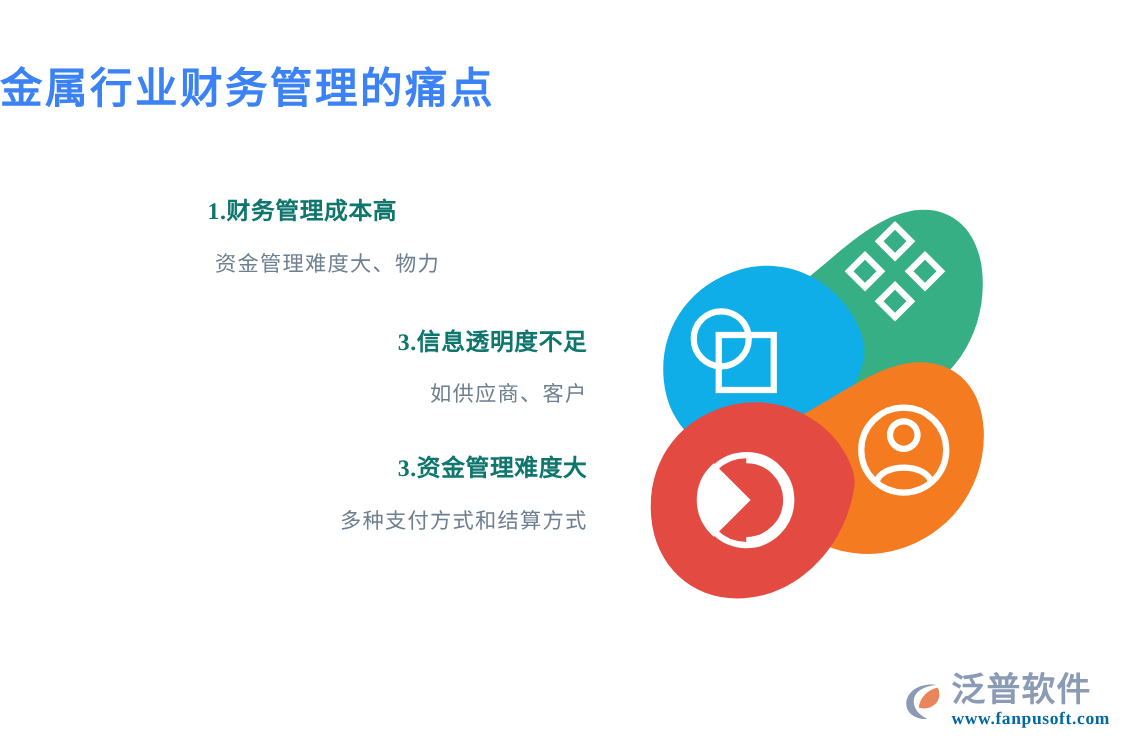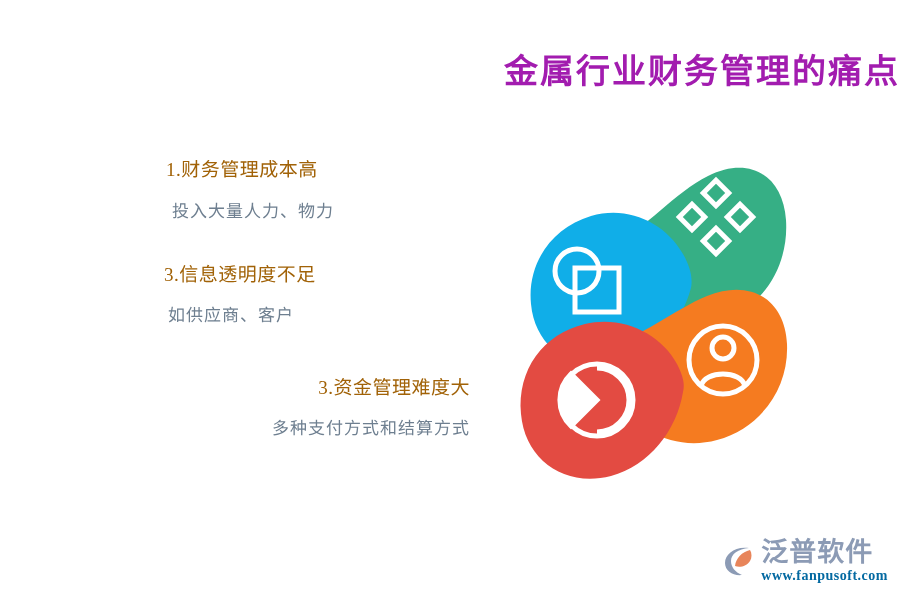--- a/index.html
+++ b/index.html
@@ -20,64 +20,64 @@
     background: #ffffff;
     box-sizing: border-box;
   }
 
   
   .slide-title {
     position: absolute;
     top: 52px;
     left: 0;
     width: 900px;
-    text-align: right;
+    text-align: left;
     font-size: 34px;
     font-weight: bold;
-    color: #a21caf;
+    color: #3b82f6;
     letter-spacing: 2px;
     line-height: 1.2;
     white-space: nowrap;
   }
 
   
   .points {
     position: absolute;
     left: 150px;
     top: 158px;
     width: 320px;
   }
   .point-block {
     margin-bottom: 44px;
   }
   .point-block:last-child { margin-bottom: 0; text-align: right; }
 
   .point-heading {
     font-size: 19px;
-    font-weight: normal;
-    color: #a16207;
+    font-weight: bold;
+    color: #0f766e;
     letter-spacing: 0.5px;
     line-height: 1.3;
     white-space: nowrap;
     margin-left: 16px;
   }
   .point-sub {
     margin-top: 18px;
     margin-left: 22px;
     font-size: 17px;
     font-weight: normal;
     color: #6e7f90;
     letter-spacing: 1px;
     line-height: 1.3;
     white-space: nowrap;
   }
 
   
   .point-block.b1 { margin-bottom: 40px; }
-  .point-block.b2 { margin-bottom: 48px; }
+  .point-block.b2 { margin-bottom: 36px; text-align: right; }
   .point-block.b2 .point-heading { margin-left: 14px; }
   .point-block.b2 .point-sub { margin-left: 18px; }
   .point-block.b3 .point-heading { margin-left: 14px; }
   .point-block.b3 .point-sub { margin-left: 14px; }
 
   
   .petal-graphic {
     position: absolute;
     left: 495px;
     top: 148px;
@@ -131,21 +131,21 @@
 <body>
 
 <div class="slide">
 
   <div class="slide-title">金属行业财务管理的痛点</div>
 
   <div class="points">
 
     <div class="point-block b1">
       <div class="point-heading">1.财务管理成本高</div>
-      <div class="point-sub">投入大量人力、物力</div>
+      <div class="point-sub">资金管理难度大、物力</div>
     </div>
 
     <div class="point-block b2">
       <div class="point-heading">3.信息透明度不足</div>
       <div class="point-sub">如供应商、客户</div>
     </div>
 
     <div class="point-block b3">
       <div class="point-heading">3.资金管理难度大</div>
       <div class="point-sub">多种支付方式和结算方式</div>

